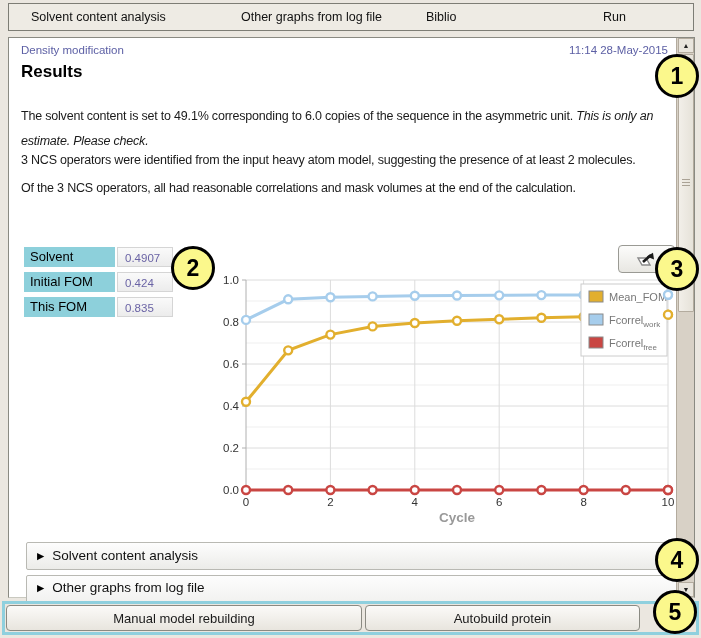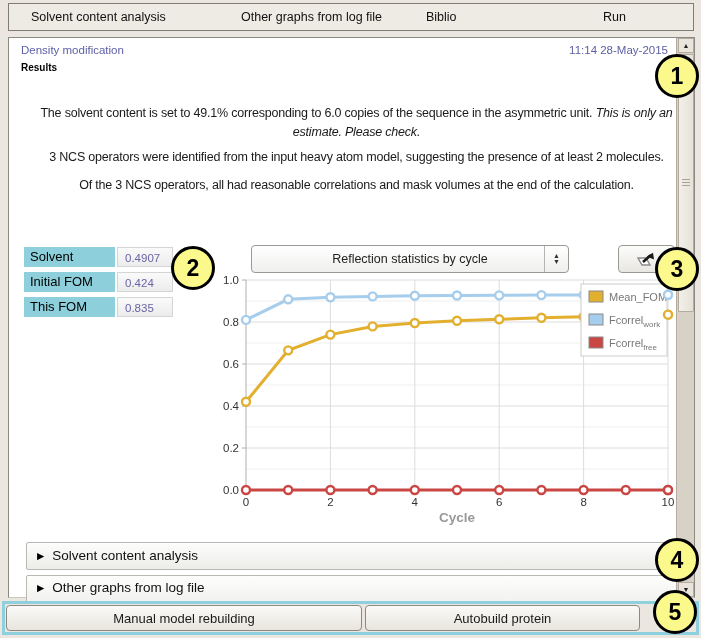--- a/index.html
+++ b/index.html
@@ -24,23 +24,23 @@
 
   
   .panel {
     position:absolute; left:8px; top:37px; width:687px; height:561px;
     background:#ffffff;
     border:1px solid #8a8a82;
     border-bottom-color:#c9c9c0;
   }
   .breadcrumb { position:absolute; left:12px; top:6px; color:#5d60a5; font-size:11.5px; }
   .timestamp  { position:absolute; right:26px; top:6px; color:#5d60a5; font-size:11.5px; }
-  .page-title { position:absolute; left:12px; top:24px; font-size:10px; font-weight:bold; color:#000;text-align:center; }
-
-  .para { position:absolute; left:20px; width:655px; line-height:19px; letter-spacing:-0.2px;text-align:center; }
+  .page-title { position:absolute; left:12px; top:24px; font-size:17px; font-weight:bold; color:#000;text-align:center; }
+
+  .para { position:absolute; left:12px; width:655px; line-height:25px; letter-spacing:-0.2px; }
   .p1 { top:66px; } .p2 { top:110px; } .p3 { top:138px; } .p4 { top:163px; }
   .ital { font-style:italic; }
   .bold { font-weight:bold; }
 
   
   .stats { position:absolute; left:15px; top:209px; }
   .stats .row { position:relative; height:20px; margin-bottom:5px; }
   .stats .lbl {
     display:inline-block; width:91px; height:20px; line-height:20px;
     background:#8dd0db; color:#000; font-size:13px; padding-left:6px;
@@ -162,27 +162,20 @@
       <span class="lbl">Solvent content</span><span class="val">0.4907</span>
     </div>
     <div class="row">
       <span class="lbl">Initial FOM</span><span class="val">0.424</span>
     </div>
     <div class="row">
       <span class="lbl">This FOM</span><span class="val">0.835</span>
     </div>
   </div>
 
-  <div class="graph-select">
-    <span>Reflection statistics by cycle</span>
-    <span class="spin">
-      <span>▲</span>
-      <span>▼</span>
-    </span>
-  </div>
   <div class="popout-btn">
     <svg width="22" height="16" viewBox="0 0 22 16">
       <path d="M2 7 L10 7 L14 14 L6 14 Z" fill="#ffffff" stroke="#8a8a8a" stroke-width="1.4"></path>
       <path d="M7 11 L15 4" stroke="#1a1a1a" stroke-width="2.6" fill="none"></path>
       <path d="M16.5 1.5 L18.5 8 L10.8 6.2 Z" fill="#1a1a1a" transform="rotate(8 15 5)"></path>
     </svg>
   </div>
 
   <div class="chart-wrap">
     <svg id="chart-svg" width="462" height="255">

